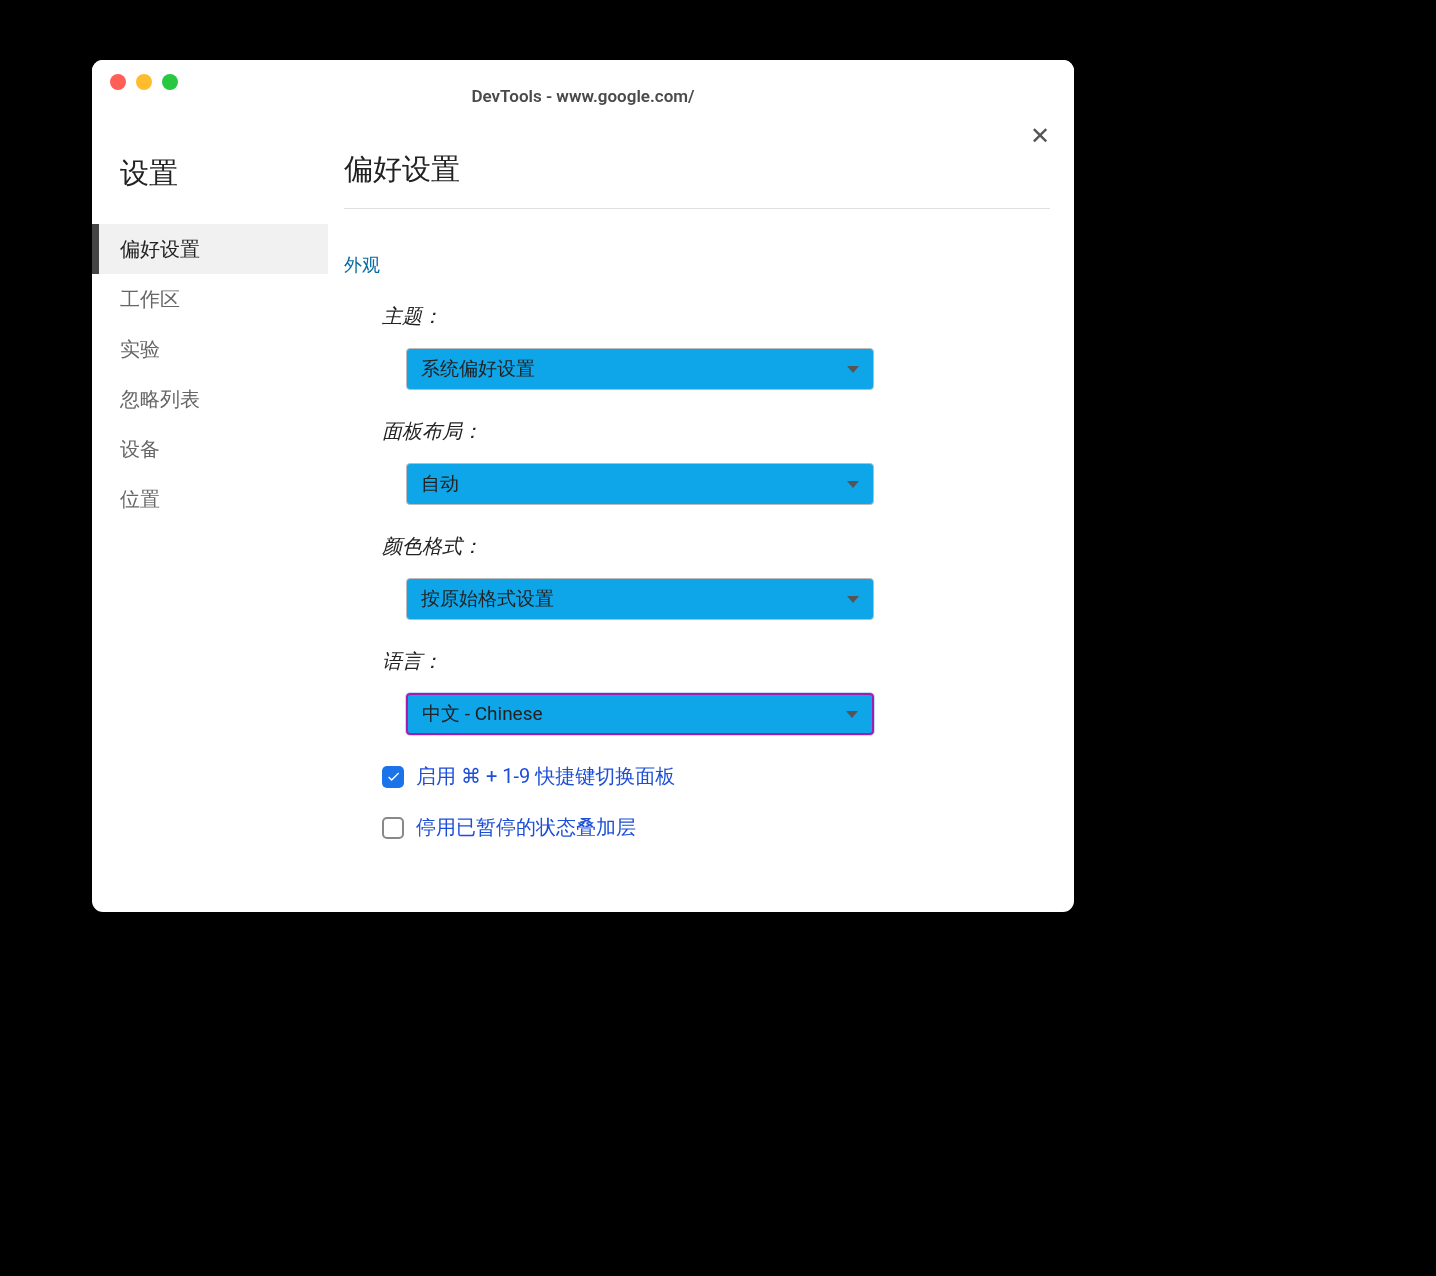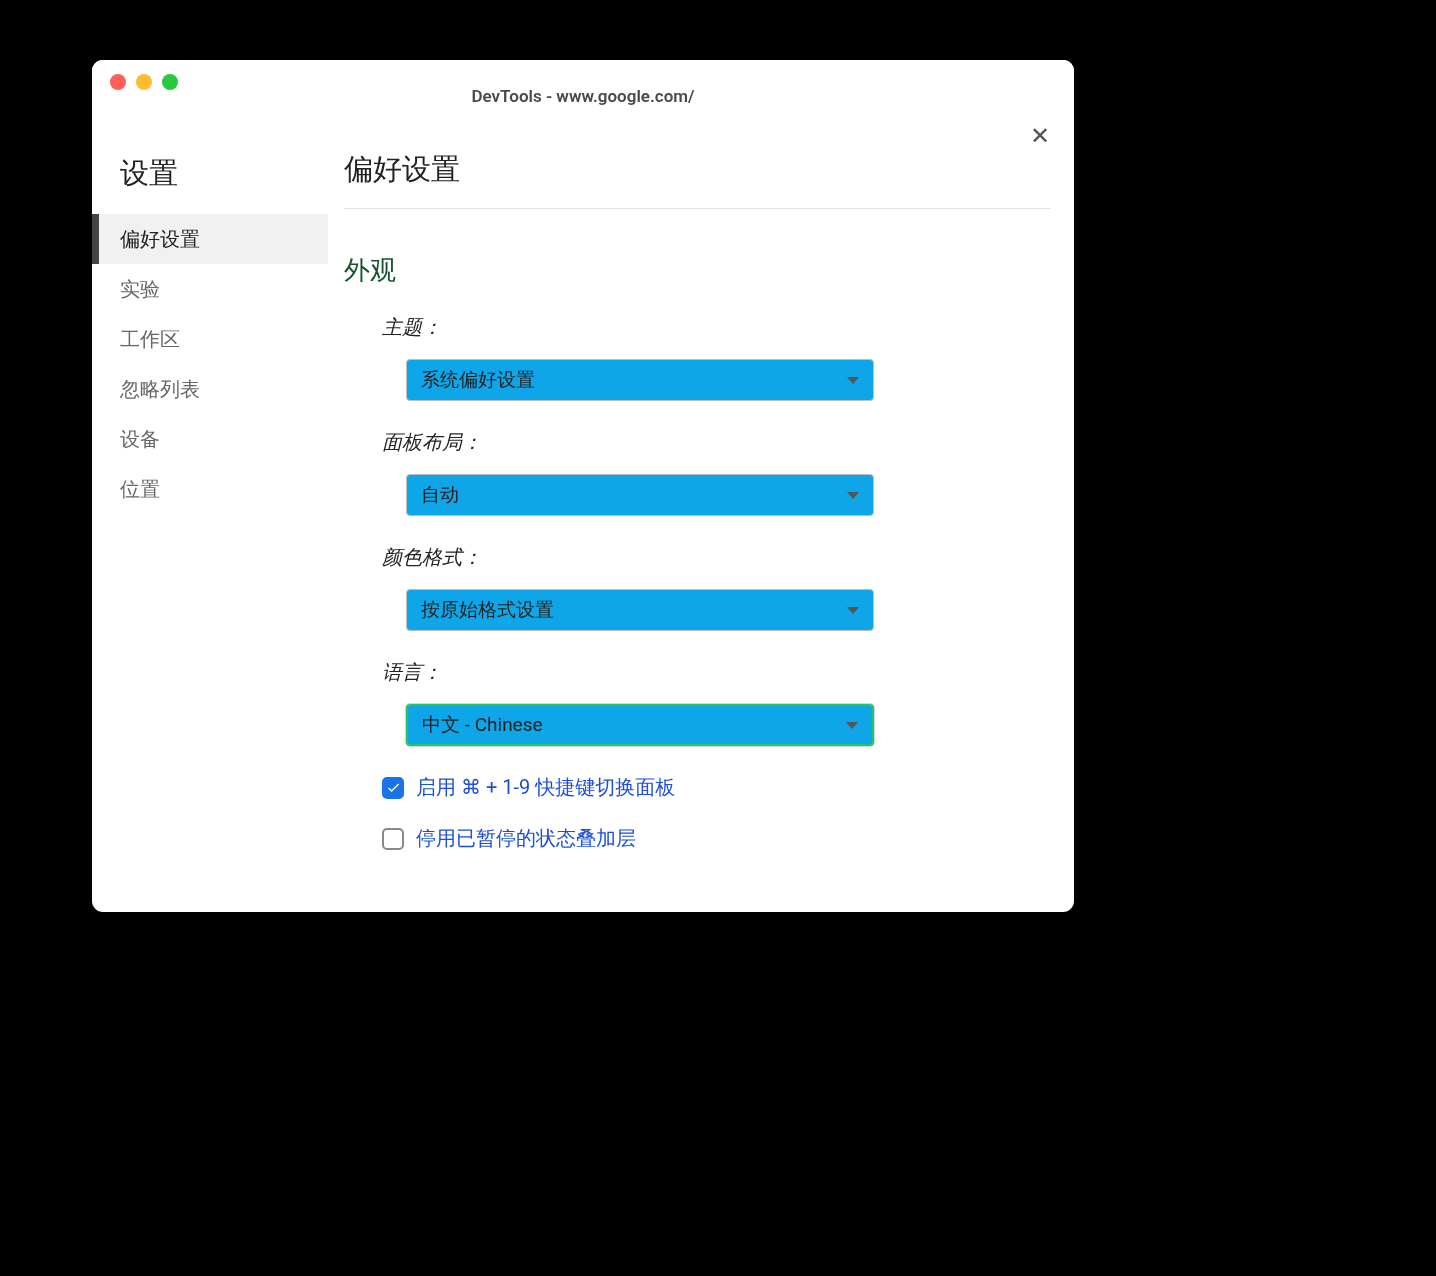--- a/index.html
+++ b/index.html
@@ -76,21 +76,21 @@
     .sidebar {
       width: 236px;
       flex-shrink: 0;
       padding-top: 48px;
     }
     .sidebar-title {
       font-size: 29px;
       font-weight: 400;
       color: #222;
       padding-left: 28px;
-      margin-bottom: 20px;
+      margin-bottom: 30px;
     }
     .sidebar-item {
       height: 50px;
       display: flex;
       align-items: center;
       padding-left: 28px;
       font-size: 20px;
       color: #666;
       cursor: pointer;
       position: relative;
@@ -115,22 +115,22 @@
     }
     .main-title {
       font-size: 29px;
       font-weight: 400;
       color: #222;
       padding-bottom: 18px;
       border-bottom: 1px solid #e0e0e0;
       margin-bottom: 22px;
     }
     .section-title {
-      font-size: 26px;
-      color: #14532d;
+      font-size: 18px;
+      color: #0369a1;
       font-weight: 400;
       margin-bottom: 26px;
       margin-top: 44px;
     }
     .form-area {
       padding-left: 38px;
     }
     .form-label {
       font-size: 20px;
       color: #222;
@@ -149,21 +149,21 @@
       background: #0ea5e9;
       display: flex;
       align-items: center;
       justify-content: space-between;
       padding: 0 14px;
       cursor: pointer;
       font-size: 19px;
       color: #222;
     }
     .select.focused {
-      border: 2px solid #22c55e;
+      border: 2px solid #a21caf;
       outline: 1px solid rgba(109,158,235,0.4);
     }
     .select .caret {
       width: 0;
       height: 0;
       border-left: 6px solid transparent;
       border-right: 6px solid transparent;
       border-top: 7px solid #555;
     }
     .checkbox-row {
@@ -214,24 +214,24 @@
 
   <div class="content-area">
     <div class="close-x">✕</div>
 
     <div class="sidebar">
       <div class="sidebar-title">设置</div>
       <div class="sidebar-item selected">
         <span>偏好设置</span>
       </div>
       <div class="sidebar-item">
+        <span>工作区</span>
+      </div>
+      <div class="sidebar-item">
         <span>实验</span>
-      </div>
-      <div class="sidebar-item">
-        <span>工作区</span>
       </div>
       <div class="sidebar-item">
         <span>忽略列表</span>
       </div>
       <div class="sidebar-item">
         <span>设备</span>
       </div>
       <div class="sidebar-item">
         <span>位置</span>
       </div>

